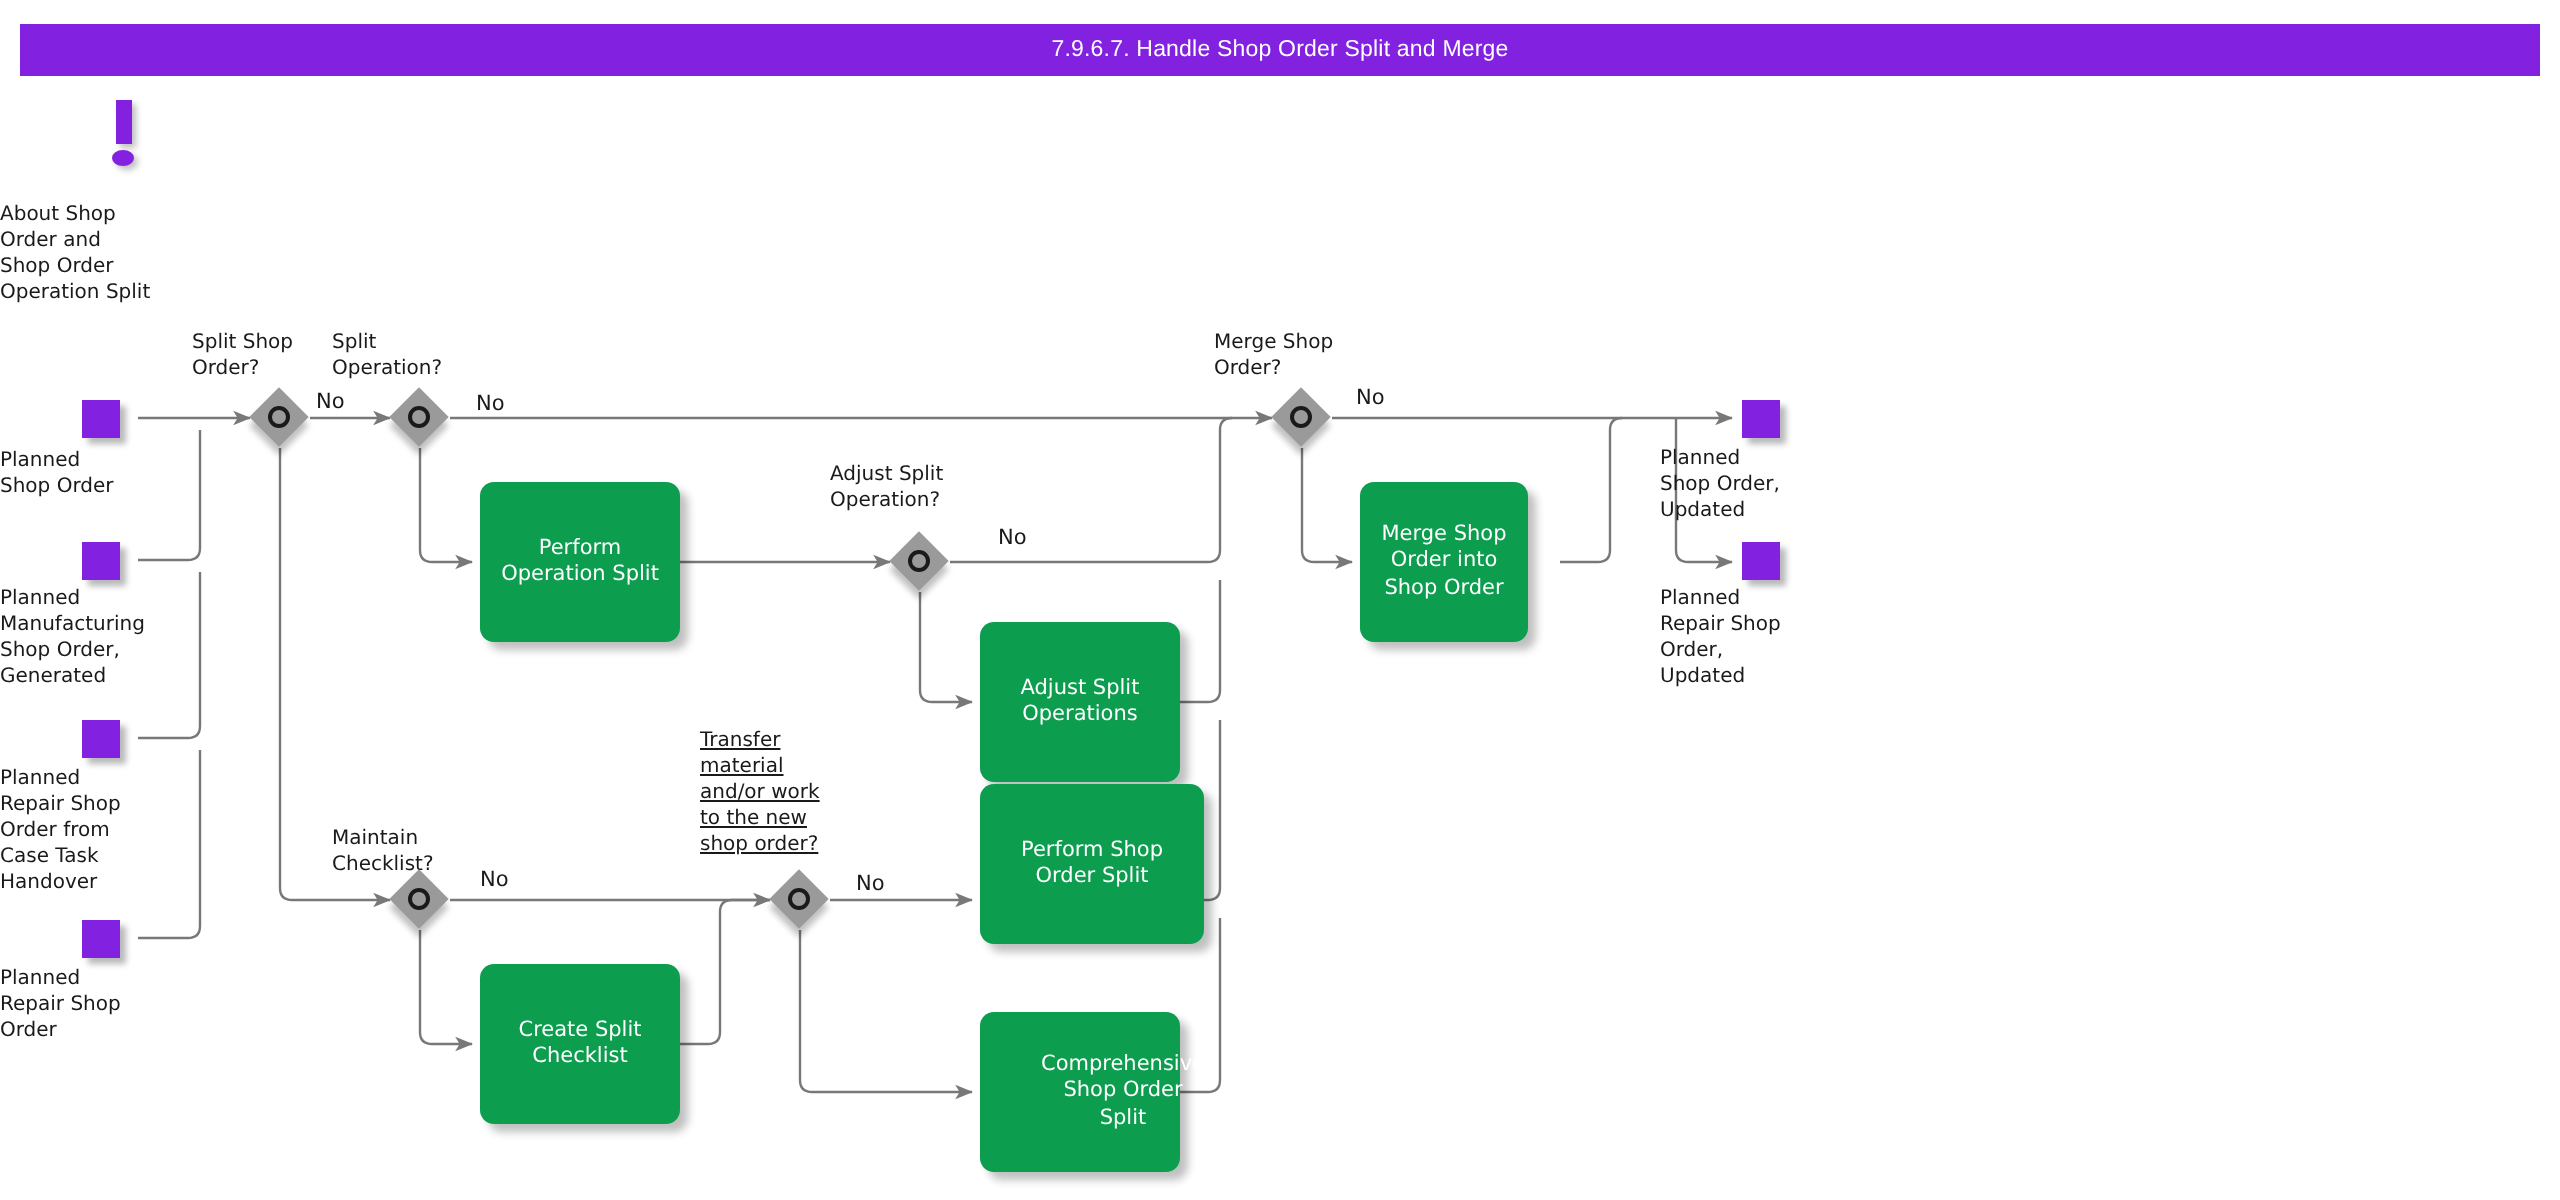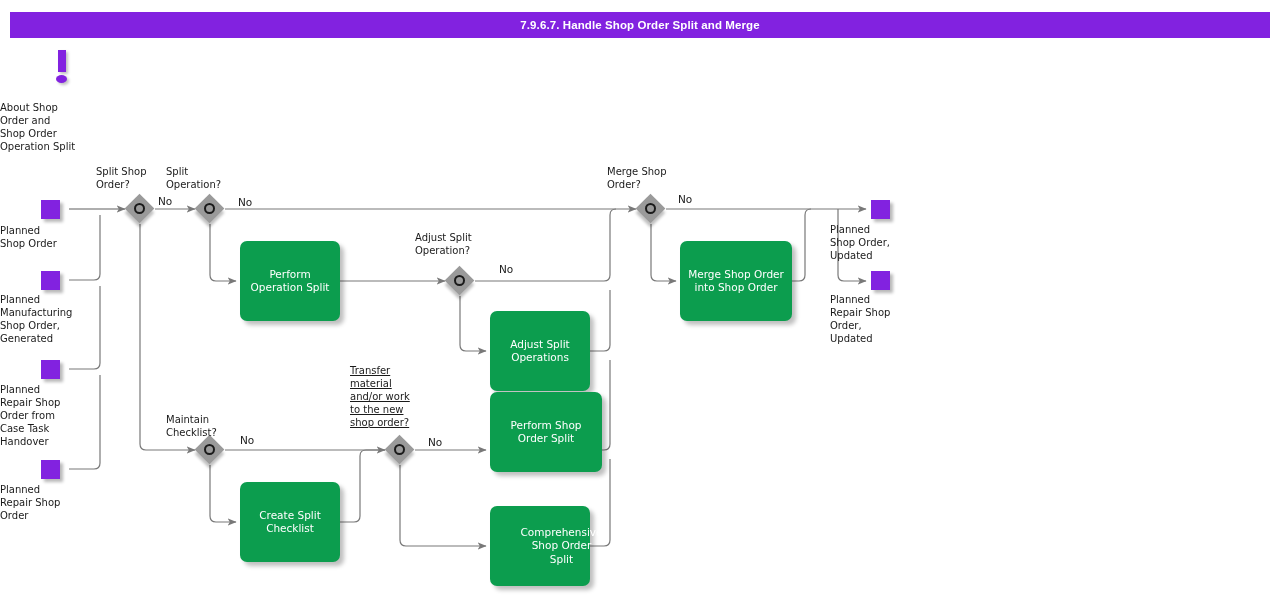--- a/index.html
+++ b/index.html
@@ -23,21 +23,21 @@
   
   .title-bar {
     position: absolute;
     left: 10px;
     top: 12px;
     width: 1260px;
     height: 26px;
     background: #8222e0;
     color: #ffffff;
     font-size: 11.5px;
-    font-weight: bold;
+    font-weight: normal;
     font-family: "Liberation Sans", sans-serif;
     display: flex;
     align-items: center;
     justify-content: center;
     letter-spacing: 0.1px;
   }
 
   
   #edges {
     position: absolute;
@@ -292,21 +292,21 @@
 to the new
 shop order?</div>
   <div class="flow-label" style="left:428px; top:436px;">No</div>
 
   <div class="task" style="left:240px; top:241px; width:100px; height:80px;">Perform
 Operation Split</div>
 
   <div class="task" style="left:490px; top:311px; width:100px; height:80px;">Adjust Split
 Operations</div>
 
-  <div class="task" style="left:680px; top:241px; width:112px; height:80px;">Merge Shop
+  <div class="task" style="left:680px; top:241px; width:84px; height:80px;">Merge Shop
 Order into Shop
 Order</div>
 
   <div class="task" style="left:240px; top:482px; width:100px; height:80px;">Create Split
 Checklist</div>
 
   <div class="task" style="left:490px; top:392px; width:112px; height:80px;">Perform Shop
 Order Split</div>
 
   <div class="task" style="left:490px; top:506px; width:100px; height:80px;padding-left:47px;">Comprehensive

